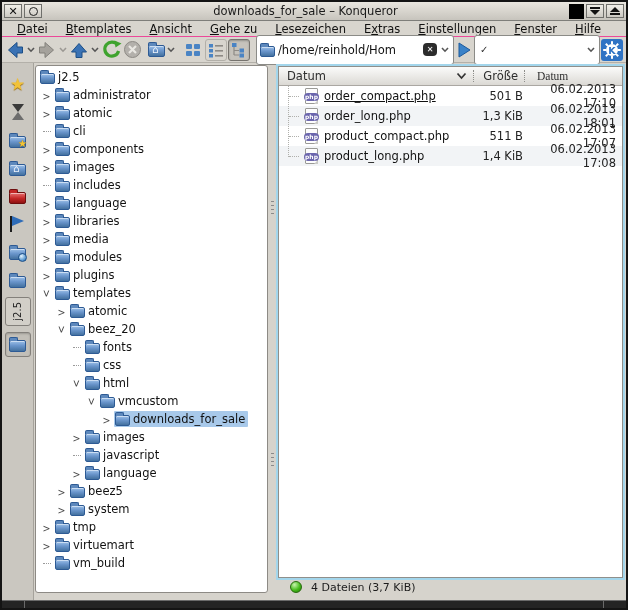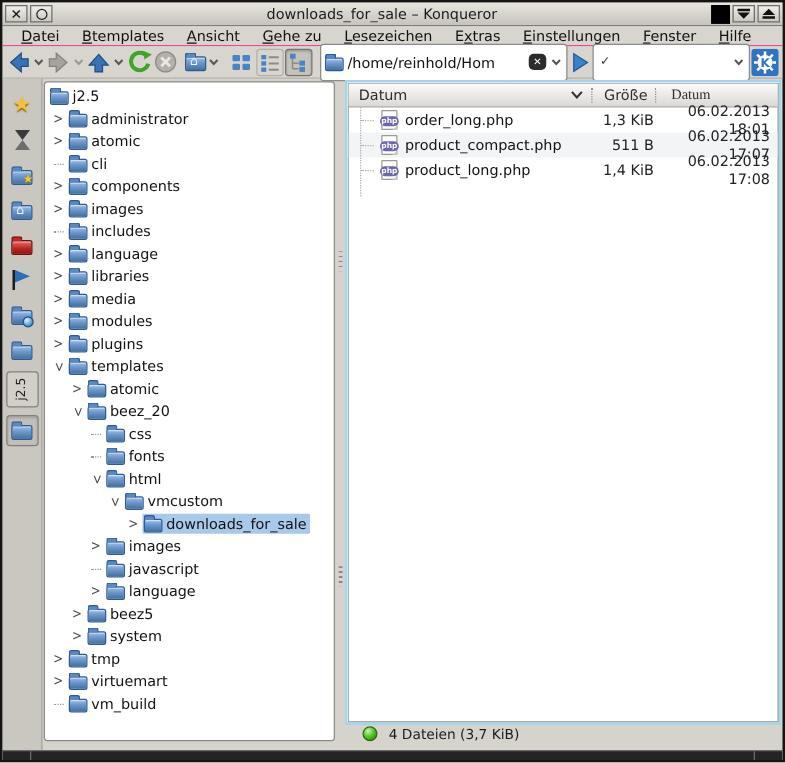--- a/index.html
+++ b/index.html
@@ -464,30 +464,30 @@
             <span class="fldr tree"></span>
             <span class="tree-label">beez_20</span>
           </span>
         </div>
         <div class="tree-row" style="padding-left: 33px;">
           <span class="exp-slot">
             <span class="exp-leaf"></span>
           </span>
           <span class="item-body">
             <span class="fldr tree"></span>
+            <span class="tree-label">fonts</span>
+          </span>
+        </div>
+        <div class="tree-row" style="padding-left: 33px;">
+          <span class="exp-slot">
+            <span class="exp-leaf"></span>
+          </span>
+          <span class="item-body">
+            <span class="fldr tree"></span>
             <span class="tree-label">css</span>
-          </span>
-        </div>
-        <div class="tree-row" style="padding-left: 33px;">
-          <span class="exp-slot">
-            <span class="exp-leaf"></span>
-          </span>
-          <span class="item-body">
-            <span class="fldr tree"></span>
-            <span class="tree-label">fonts</span>
           </span>
         </div>
         <div class="tree-row" style="padding-left: 33px;">
           <span class="exp-slot">
             <span class="exp-e">&gt;</span>
           </span>
           <span class="item-body">
             <span class="fldr tree"></span>
             <span class="tree-label">html</span>
           </span>
@@ -600,20 +600,29 @@
                 </svg>
             </span>
           </div>
           <span class="hdr-sep"></span>
           <div class="col-size">Größe</div>
           <span class="hdr-sep"></span>
           <div class="col-date">Datum</div>
         </div>
         <div class="file-rows" id="file-rows">
           <div class="rows-guide"></div>
+        <div class="file-row">
+              <div class="fr-name">
+                <span class="branch"></span>
+                <span class="phpicon"></span>
+                <span class="fname hover">order_compact.php</span>
+              </div>
+              <div class="fr-size">501 B</div>
+              <div class="fr-date">06.02.2013 17:10</div>
+            </div>
             <div class="file-row">
               <div class="fr-name">
                 <span class="branch"></span>
                 <span class="phpicon"></span>
                 <span class="fname">order_long.php</span>
               </div>
               <div class="fr-size">1,3 KiB</div>
               <div class="fr-date">06.02.2013 18:01</div>
             </div>
             <div class="file-row">

